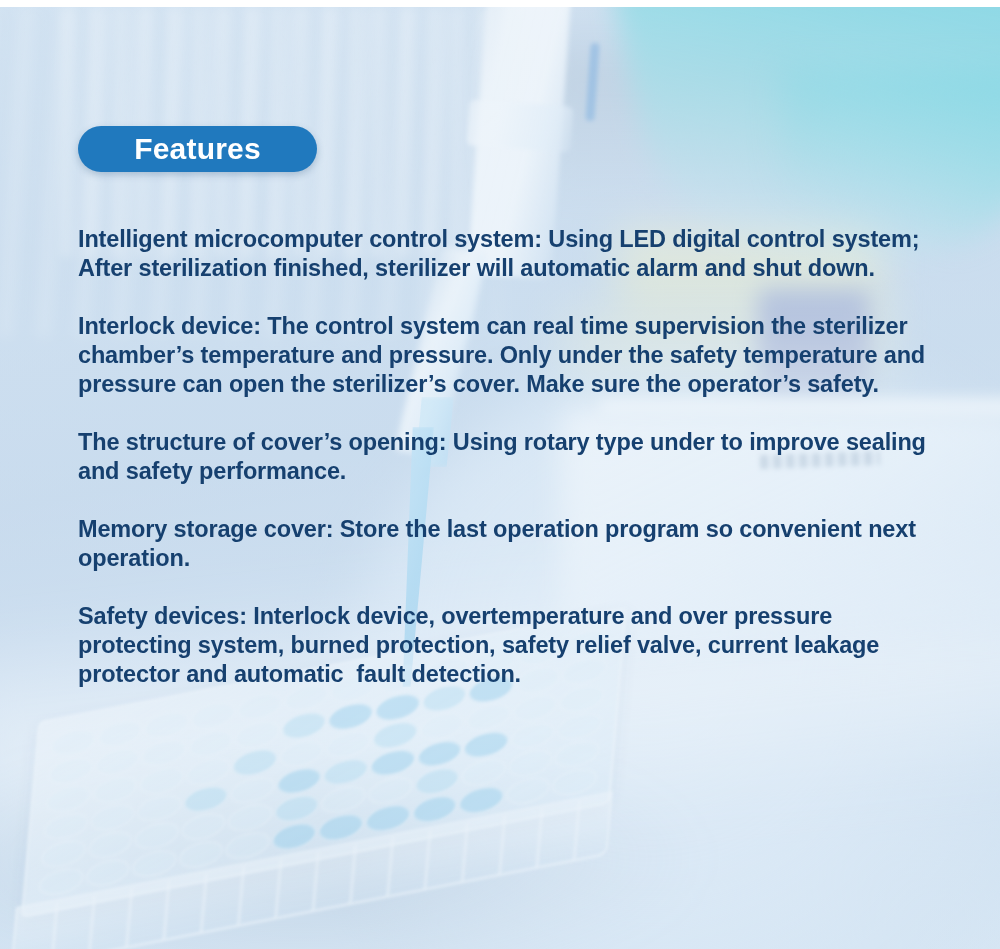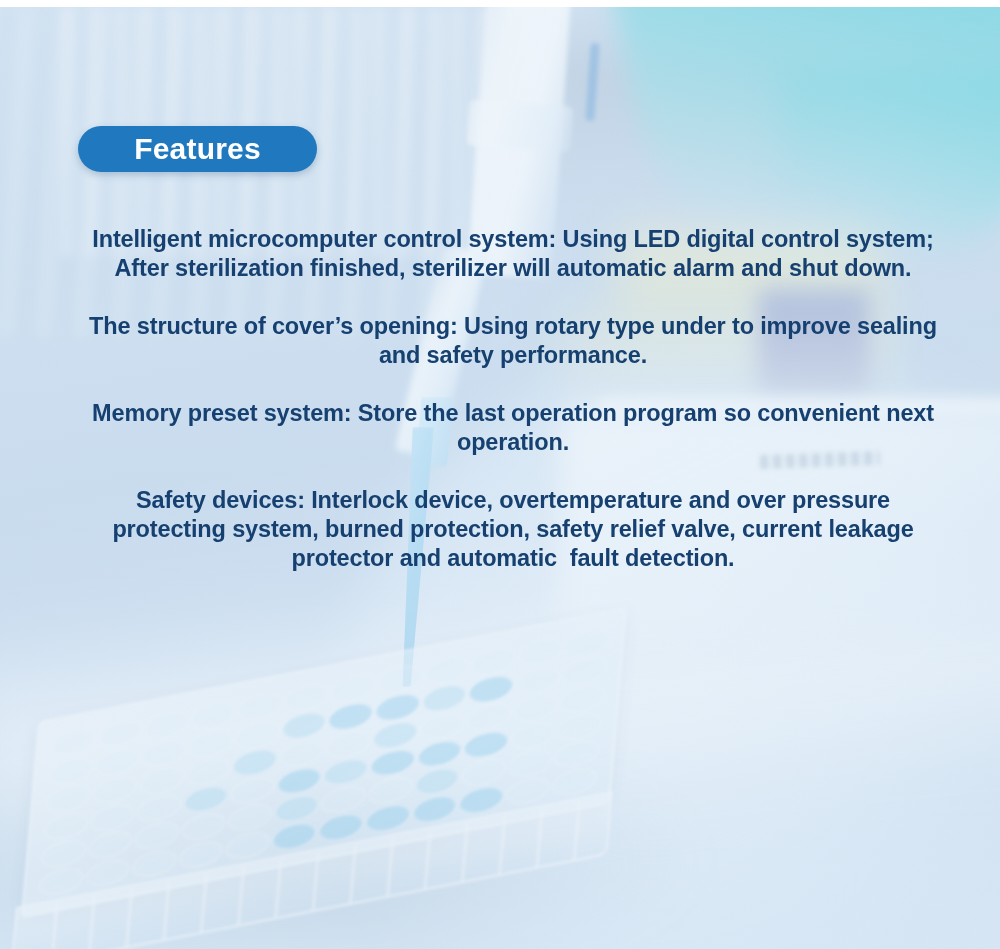--- a/index.html
+++ b/index.html
@@ -355,21 +355,20 @@
     width:870px;
   }
   .feature-item {
     color:#16406f;
     font-size:23.5px;
     font-weight:bold;
     line-height:29px;
     letter-spacing:-.15px;
     margin-bottom:29px;
     white-space:pre-wrap;
-    text-align:center;
   }
   .feature-item:last-child { margin-bottom:0; }
 </style>
 </head>
 <body>
 
 <div class="page">
 
   <div class="photo">
     <div class="bg-layer streaks"></div>
@@ -479,19 +478,20 @@
   <div class="top-strip"></div>
 
   <div class="content">
 
     <div class="badge">
       <span class="badge-label">Features</span>
     </div>
 
     <div class="features-list">
       <p class="feature-item">Intelligent microcomputer control system: Using LED digital control system; After sterilization finished, sterilizer will automatic alarm and shut down.</p>
+      <p class="feature-item">Interlock device: The control system can real time supervision the sterilizer chamber’s temperature and pressure. Only under the safety temperature and pressure can open the sterilizer’s cover. Make sure the operator’s safety.</p>
       <p class="feature-item">The structure of cover’s opening: Using rotary type under to improve sealing and safety performance.</p>
-      <p class="feature-item">Memory preset system: Store the last operation program so convenient next operation.</p>
+      <p class="feature-item">Memory storage cover: Store the last operation program so convenient next operation.</p>
       <p class="feature-item">Safety devices: Interlock device, overtemperature and over pressure protecting system, burned protection, safety relief valve, current leakage protector and automatic  fault detection.</p>
     </div>
 
   </div>
 </div>
 
 </body></html>

